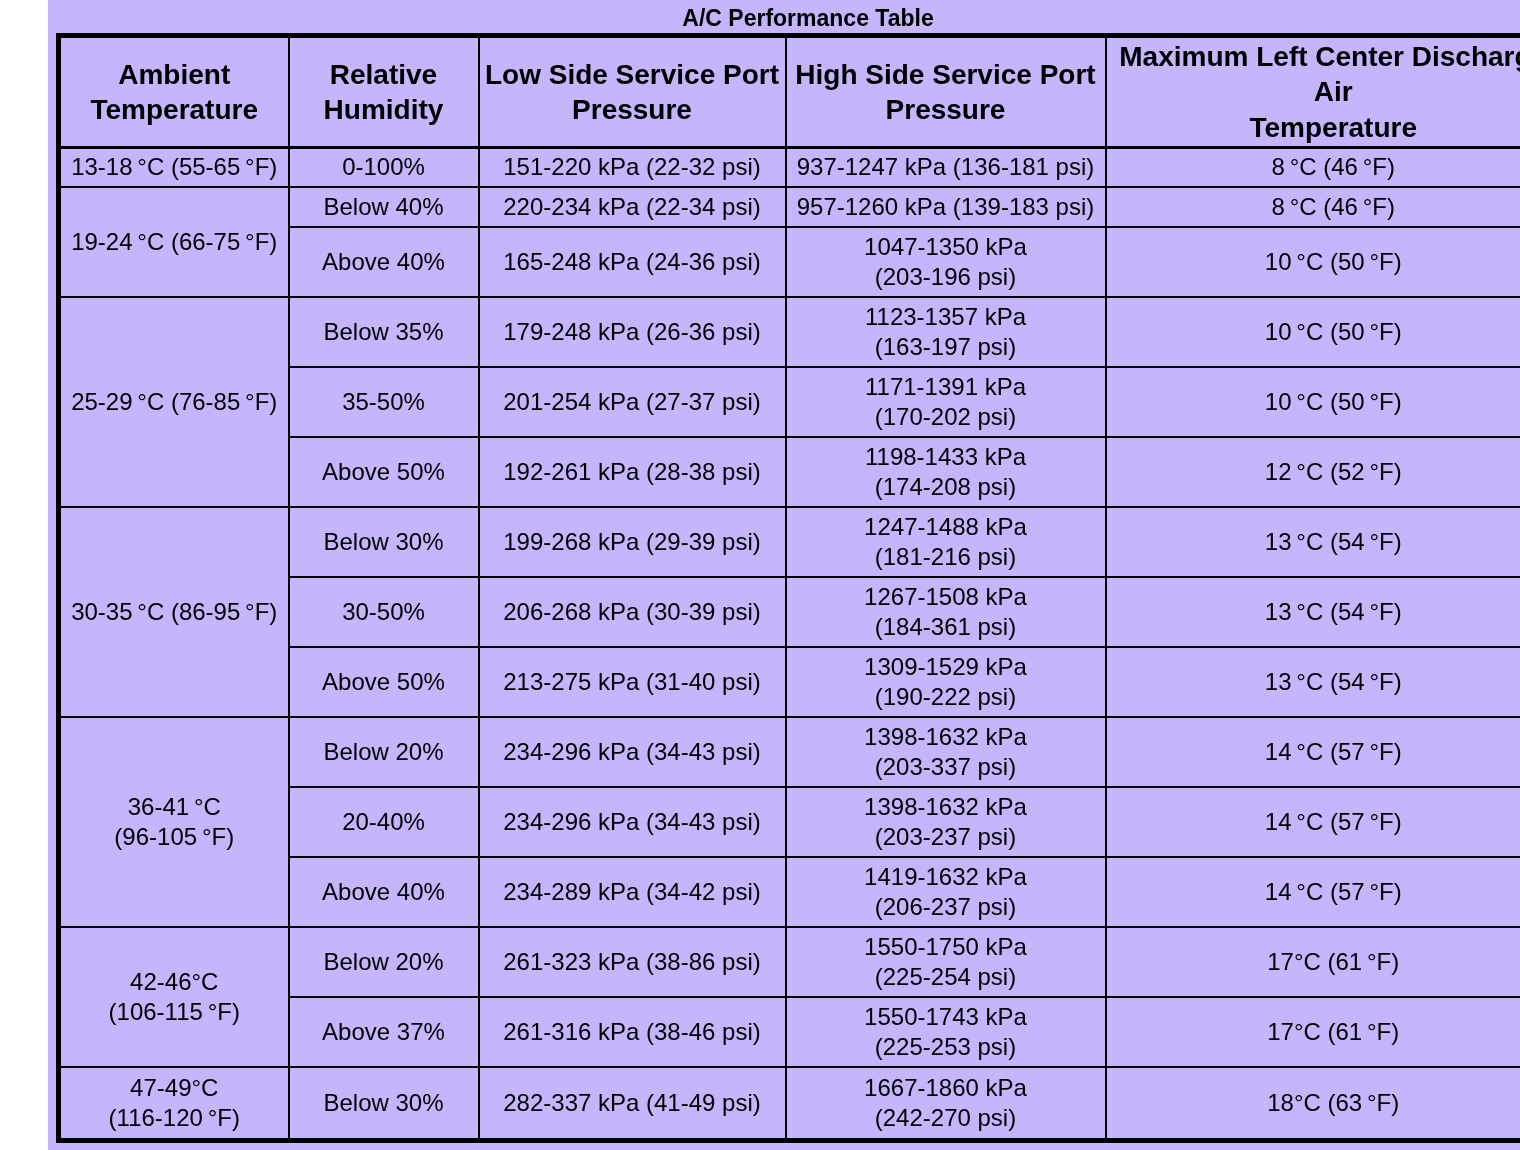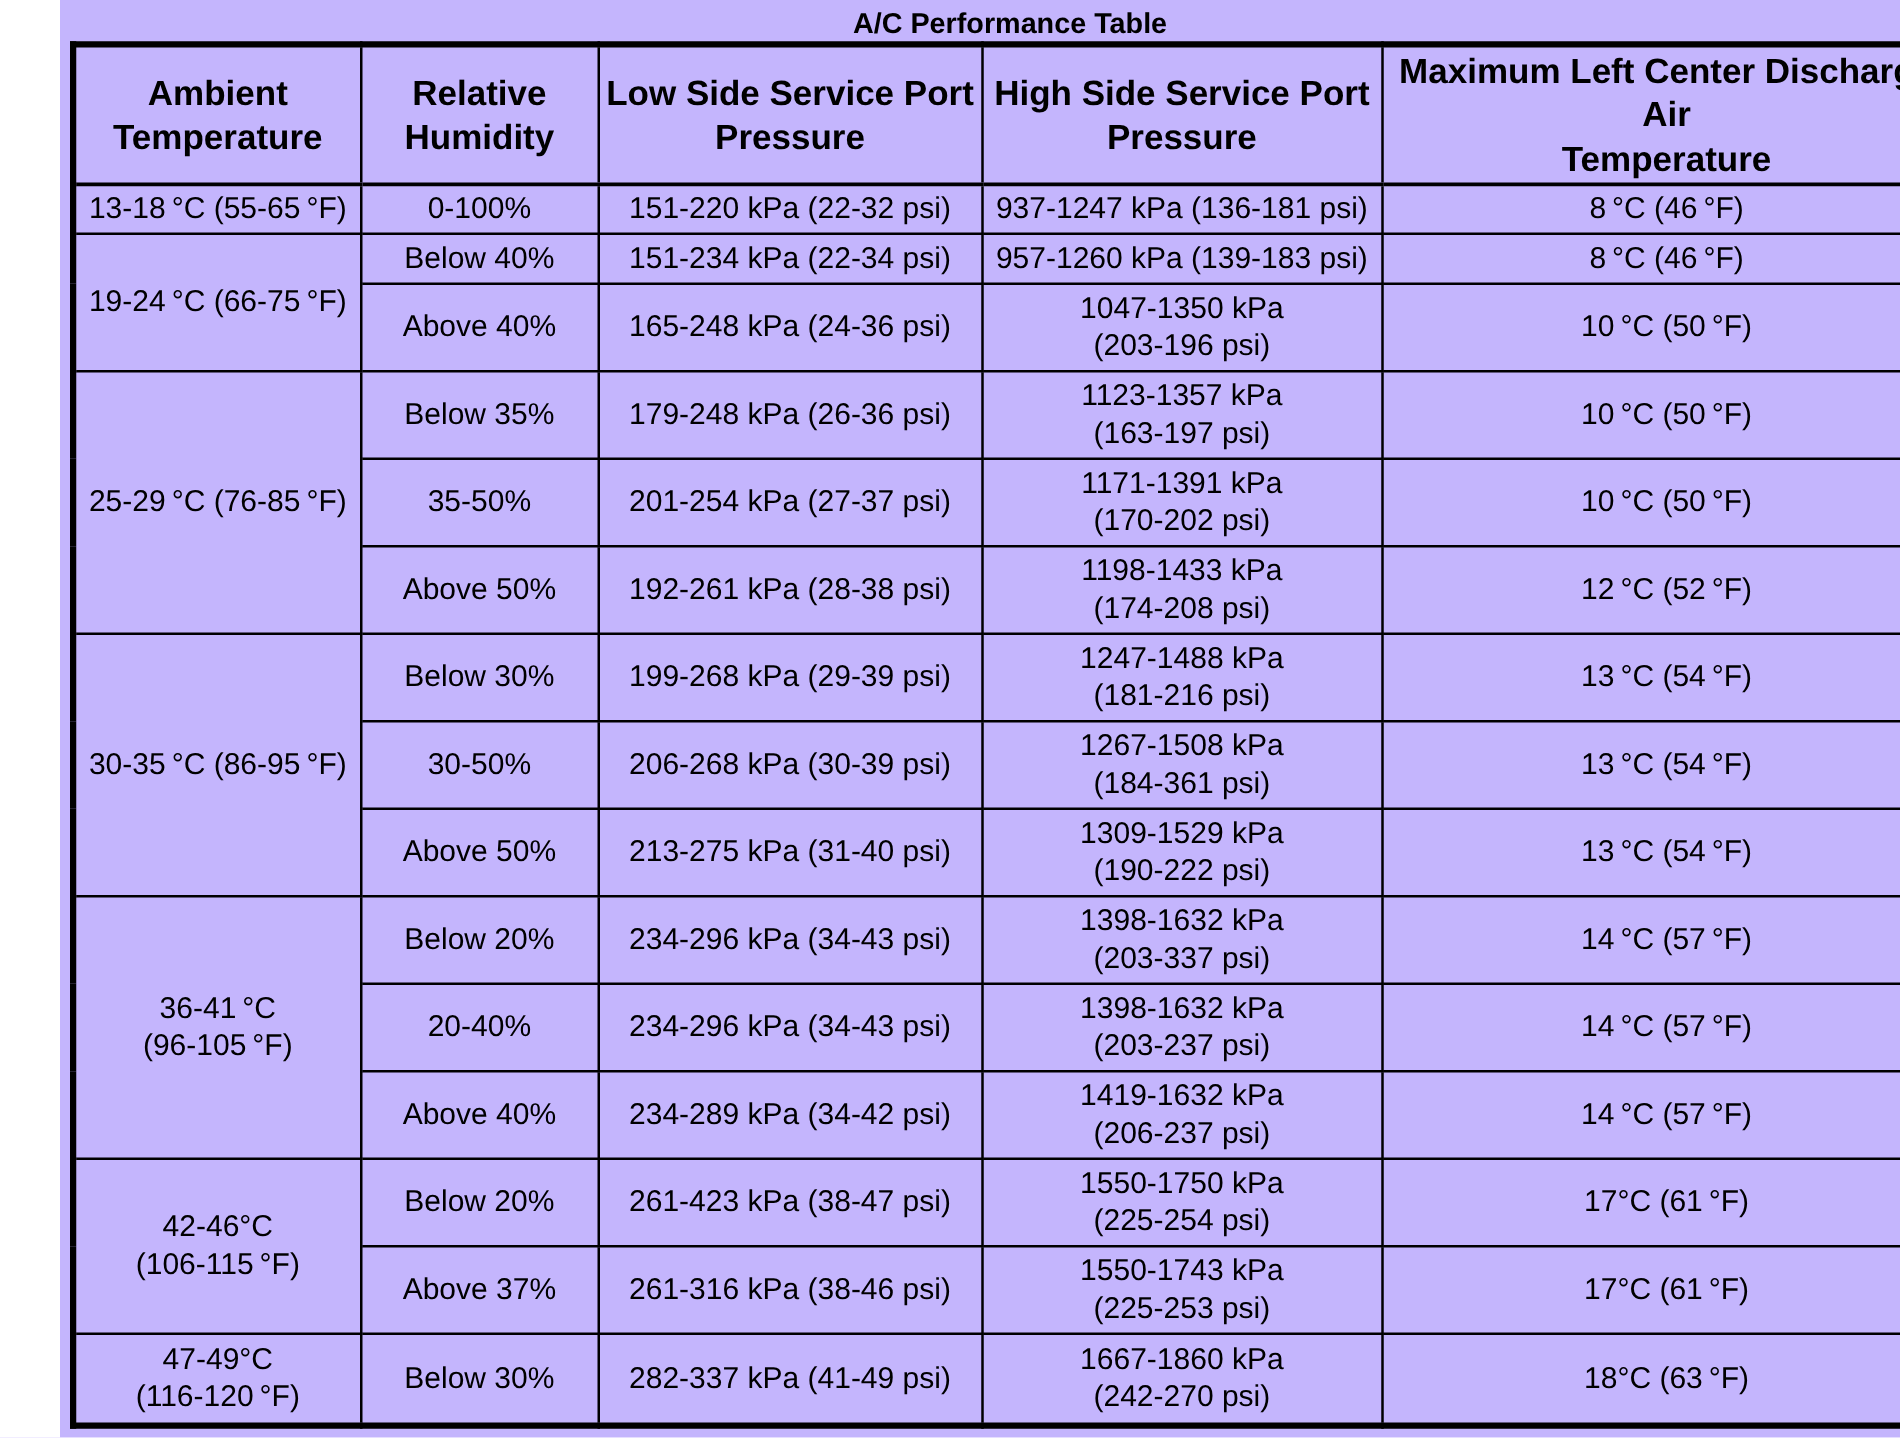--- a/index.html
+++ b/index.html
@@ -84,21 +84,21 @@
       <tr class="r-s">
         <td>13-18 °C (55-65 °F)</td>
         <td>0-100%</td>
         <td>151-220 kPa (22-32 psi)</td>
         <td>937-1247 kPa (136-181 psi)</td>
         <td>8 °C (46 °F)</td>
       </tr>
       <tr class="r-s">
         <td rowspan="2">19-24 °C (66-75 °F)</td>
         <td>Below 40%</td>
-        <td>151-234 kPa (22-34 psi)</td>
+        <td>220-234 kPa (22-34 psi)</td>
         <td>957-1260 kPa (139-183 psi)</td>
         <td>8 °C (46 °F)</td>
       </tr>
       <tr class="r-m">
         <td>Above 40%</td>
         <td>165-248 kPa (24-36 psi)</td>
         <td>1047-1350 kPa
 (203-196 psi)</td>
         <td>10 °C (50 °F)</td>
       </tr>
@@ -166,21 +166,21 @@
         <td>Above 40%</td>
         <td>234-289 kPa (34-42 psi)</td>
         <td>1419-1632 kPa
 (206-237 psi)</td>
         <td>14 °C (57 °F)</td>
       </tr>
       <tr class="r-m">
         <td rowspan="2">42-46°C
 (106-115 °F)</td>
         <td>Below 20%</td>
-        <td>261-423 kPa (38-47 psi)</td>
+        <td>261-323 kPa (38-86 psi)</td>
         <td>1550-1750 kPa
 (225-254 psi)</td>
         <td>17°C (61 °F)</td>
       </tr>
       <tr class="r-m">
         <td>Above 37%</td>
         <td>261-316 kPa (38-46 psi)</td>
         <td>1550-1743 kPa
 (225-253 psi)</td>
         <td>17°C (61 °F)</td>

